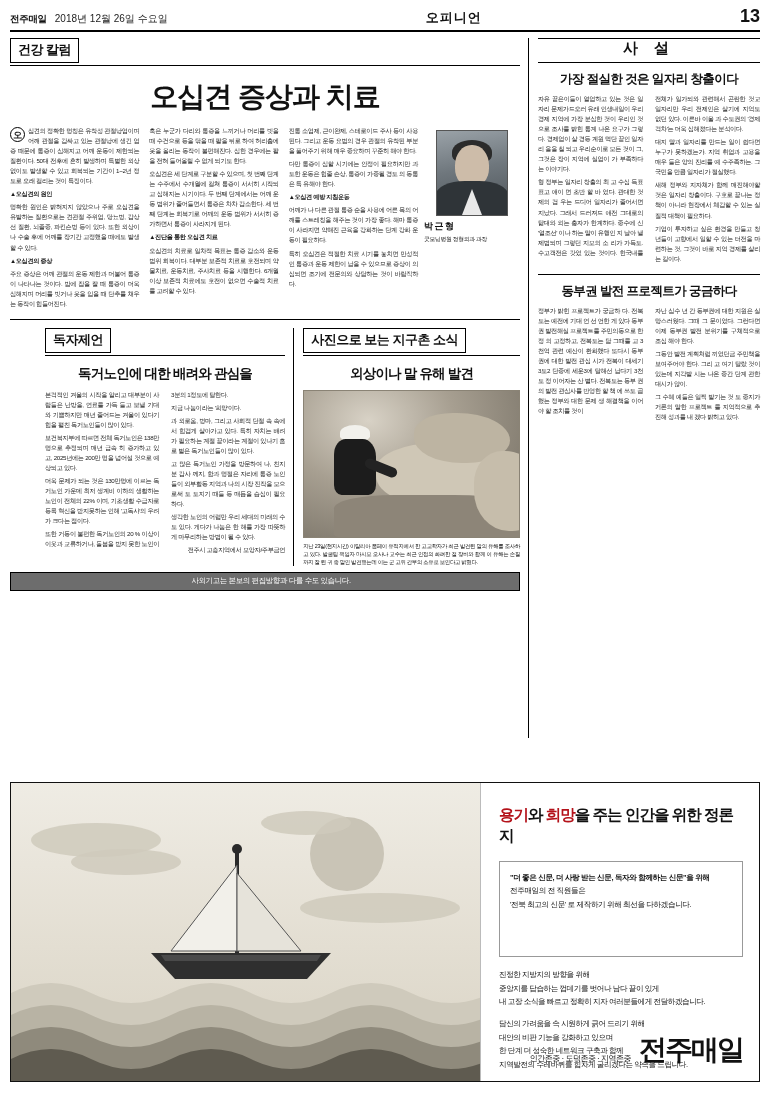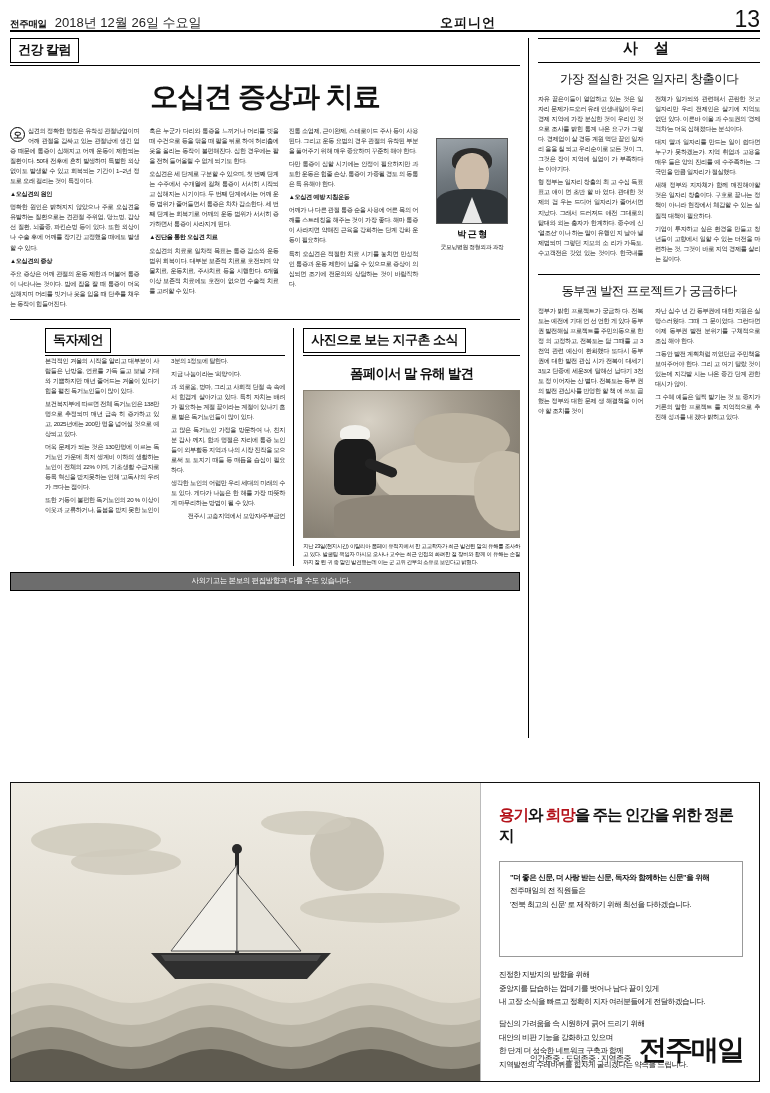--- a/index.html
+++ b/index.html
@@ -20,23 +20,23 @@
     padding: 6px 10px;
   }
   
   .masthead {
     display: flex; align-items: baseline;
     border-bottom: 2px solid #000;
     padding-bottom: 3px;
     height: 26px;
   }
   .mh-left { font-size: 9.5px; font-weight: bold; letter-spacing: -0.3px;}
-  .mh-date { font-size: 13px; margin-left: 8px; color:#222; }
+  .mh-date { font-size: 10px; margin-left: 8px; color:#222; }
   .mh-center { flex: 1; text-align: center; font-size: 13px; font-weight: bold; letter-spacing: 1px;}
-  .mh-page { font-size: 23px; font-weight: normal; }
+  .mh-page { font-size: 18px; font-weight: bold; }
 
   
   .content {
     display: flex;
     margin-top: 6px;
     height: 700px;
   }
   .left-col { width: 518px; padding-right: 8px; }
   .right-col { width: 232px; border-left: 1px solid #000; padding-left: 9px; }
 
@@ -60,21 +60,21 @@
   .headline-sm {
     text-align: center;
     font-size: 13.5px;
     font-weight: bold;
     letter-spacing: -0.8px;
     margin: 9px 0 7px 0;
   }
   .headline-md {
     text-align: center;
     font-size: 12.5px;
-    font-weight: normal;
+    font-weight: bold;
     letter-spacing: -0.6px;
     margin: 8px 0 6px 0;
   }
 
   
   .cols2 { column-count: 2; column-gap: 12px; column-rule: none; }
   .cols3 { column-count: 3; column-gap: 10px; }
   .bodytext {
     font-size: 6.2px;
     line-height: 1.62;
@@ -94,22 +94,22 @@
     text-align: center;
     line-height: 14px;
     font-size: 9px; font-weight: bold;
     margin: 1px 3px 0 0;
   }
 
   
   .author-box {
     float: right;
     width: 96px;
-    margin: 12px 0 4px 6px;
-    text-align: center;
+    margin: 4px 0 4px 6px;
+    text-align: left;
   }
   .author-photo {
     width: 72px; height: 86px;
     margin: 0 auto;
     background: linear-gradient(170deg,#9aa2a8 0%, #6f777d 45%, #4c5257 100%);
     border: 1px solid #555;
     position: relative;
     overflow: hidden;
   }
   .author-photo .face {
@@ -332,37 +332,38 @@
         </div>
       </div>
 
       <div class="hr-thin" style="margin-top:10px"></div>
 
       <div class="lower">
 
         <div class="lower-a">
           <div class="sec-label">독자제언</div>
           <div class="sec-rule"></div>
+          <div class="headline-sm">독거노인에 대한 배려와 관심을</div>
           <div class="bodytext cols2">
             <p>본격적인 겨울의 시작을 알리고 대부분이 사람들은 난방을, 연료를 가득 들고 보낼 기대와 기쁨하지만 매년 줄어드는 겨울이 있다기 힘을 펼친 독거노인들이 많이 있다.</p>
             <p>보건복지부에 따르면 전체 독거노인은 138만명으로 추정되며 매년 급속 히 증가하고 있고, 2025년에는 200만 명을 넘어설 것으로 예상되고 있다.</p>
             <p>더욱 문제가 되는 것은 130만명에 이르는 독거노인 가운데 최저 생계비 이하의 생활하는 노인이 전체의 22% 이며, 기초생활 수급자로 등록 혁신을 받지못하는 인해 '고독사'의 우려가 크다는 점이다.</p>
             <p>또한 거동이 불편한 독거노인의 20 % 이상이 이웃과 교류하거나, 돌봄을 받지 못한 노인이 3분의 1정도에 달한다.</p>
             <p>지금 나눔이라는 '희망'이다.</p>
             <p>과 외로움, 병마, 그리고 사회적 단절 속 속에서 힘겹게 살아가고 있다. 특히 자치는 배려가 필요하는 계절 끝이라는 계절이 있나기 흠로 벌은 독거노인들이 많이 있다.</p>
             <p>고 많은 독거노인 가정을 방문하여 나, 친지분 감사 께지, 함과 명절은 자리에 통증 노인들이 외부활동 지역과 나의 시장 진작을 모으로써 도 도지기 때들 등 매듭을 습심이 필요하다.</p>
             <p>생각한 노인의 어렵만 우리 세대의 미래의 수도 있다. 게다가 나눔은 한 해를 가장 따뜻하게 마무리하는 방법이 될 수 있다.</p>
             <p style="text-align:right">전주시 고층지역에서 모앙자/주부금연</p>
           </div>
         </div>
 
         <div class="lower-b">
           <div class="sec-label">사진으로 보는 지구촌 소식</div>
           <div class="sec-rule"></div>
-          <div class="headline-sm">폼페이서 말 유해 발견</div>
+          <div class="headline-sm">외상이나 말 유해 발견</div>
           <div class="news-photo">
             <div class="np-rock" style="left:72px;top:52px;width:150px;height:66px;background:#cfc7b6;"></div>
             <div class="np-rock" style="left:110px;top:22px;width:96px;height:50px;background:#bdb4a2;"></div>
             <div class="np-rock" style="left:30px;top:104px;width:200px;height:44px;background:#8d8578;border-radius:30% 40% 10% 10%;"></div>
             <div class="np-rock" style="left:170px;top:60px;width:70px;height:80px;background:#c6bdab;"></div>
             <div class="np-person">
               <div class="np-hat"></div>
               <div class="np-torso"></div>
               <div class="np-arm"></div>
             </div>

